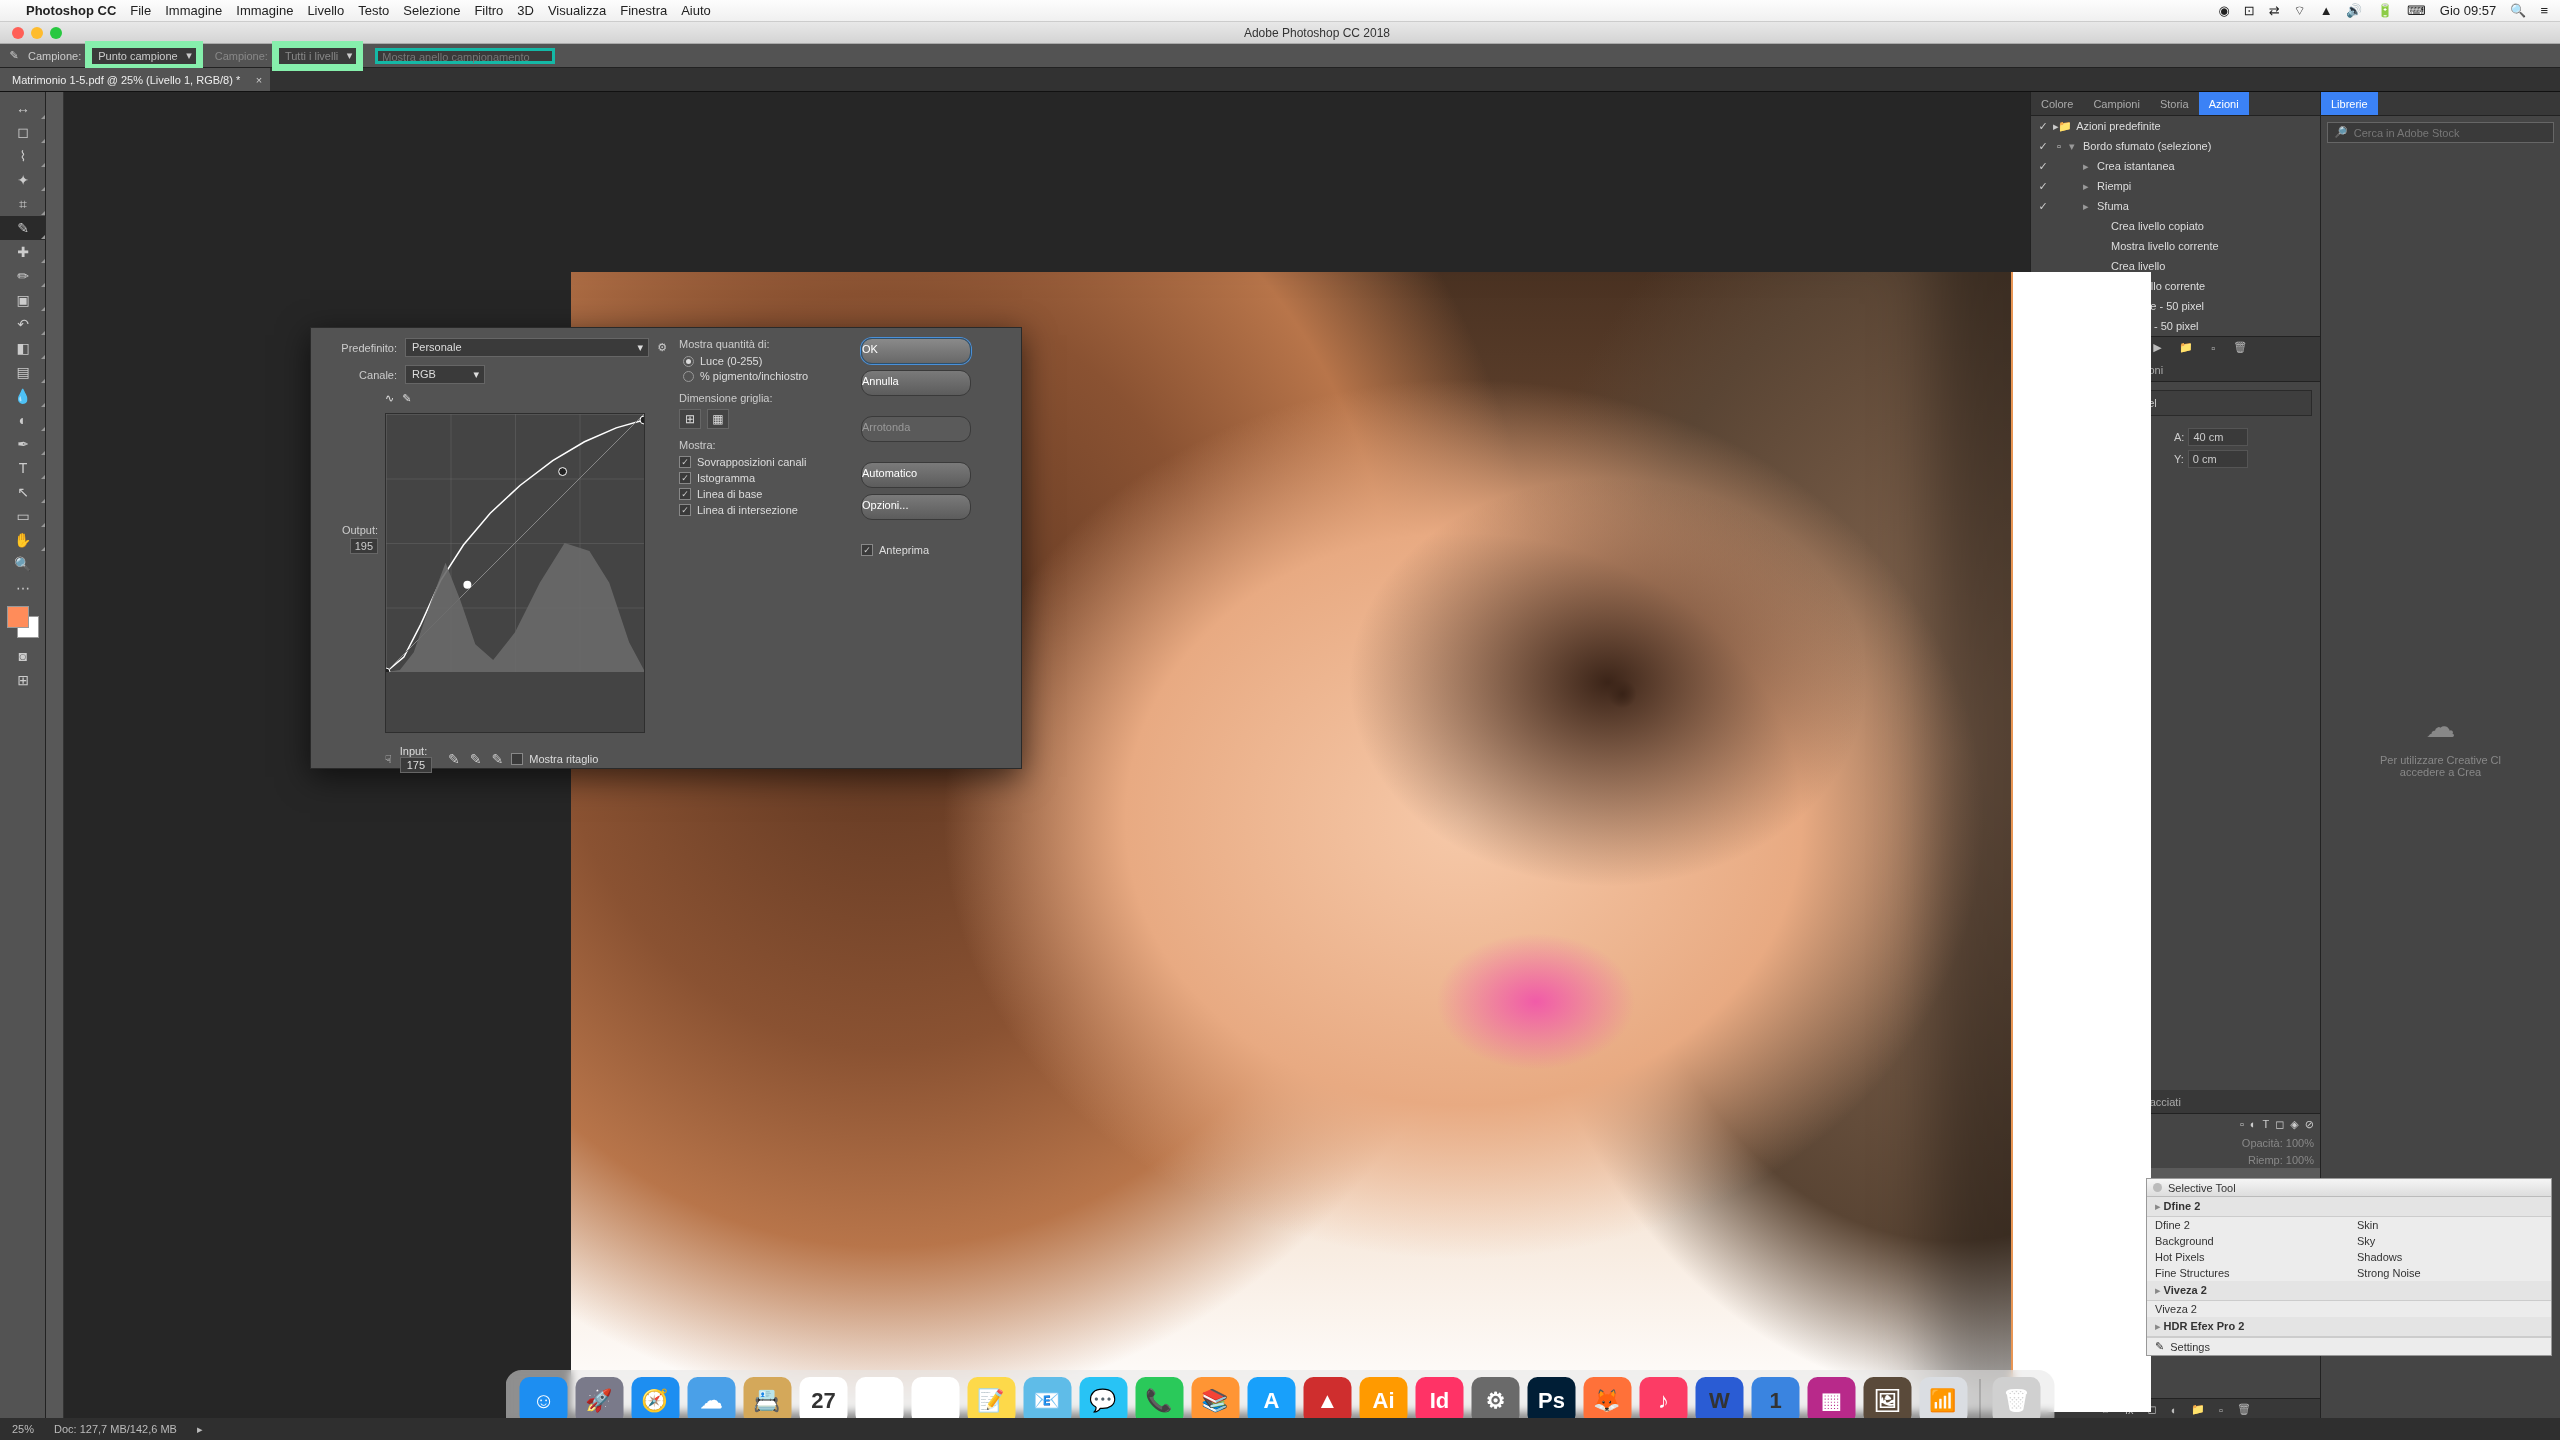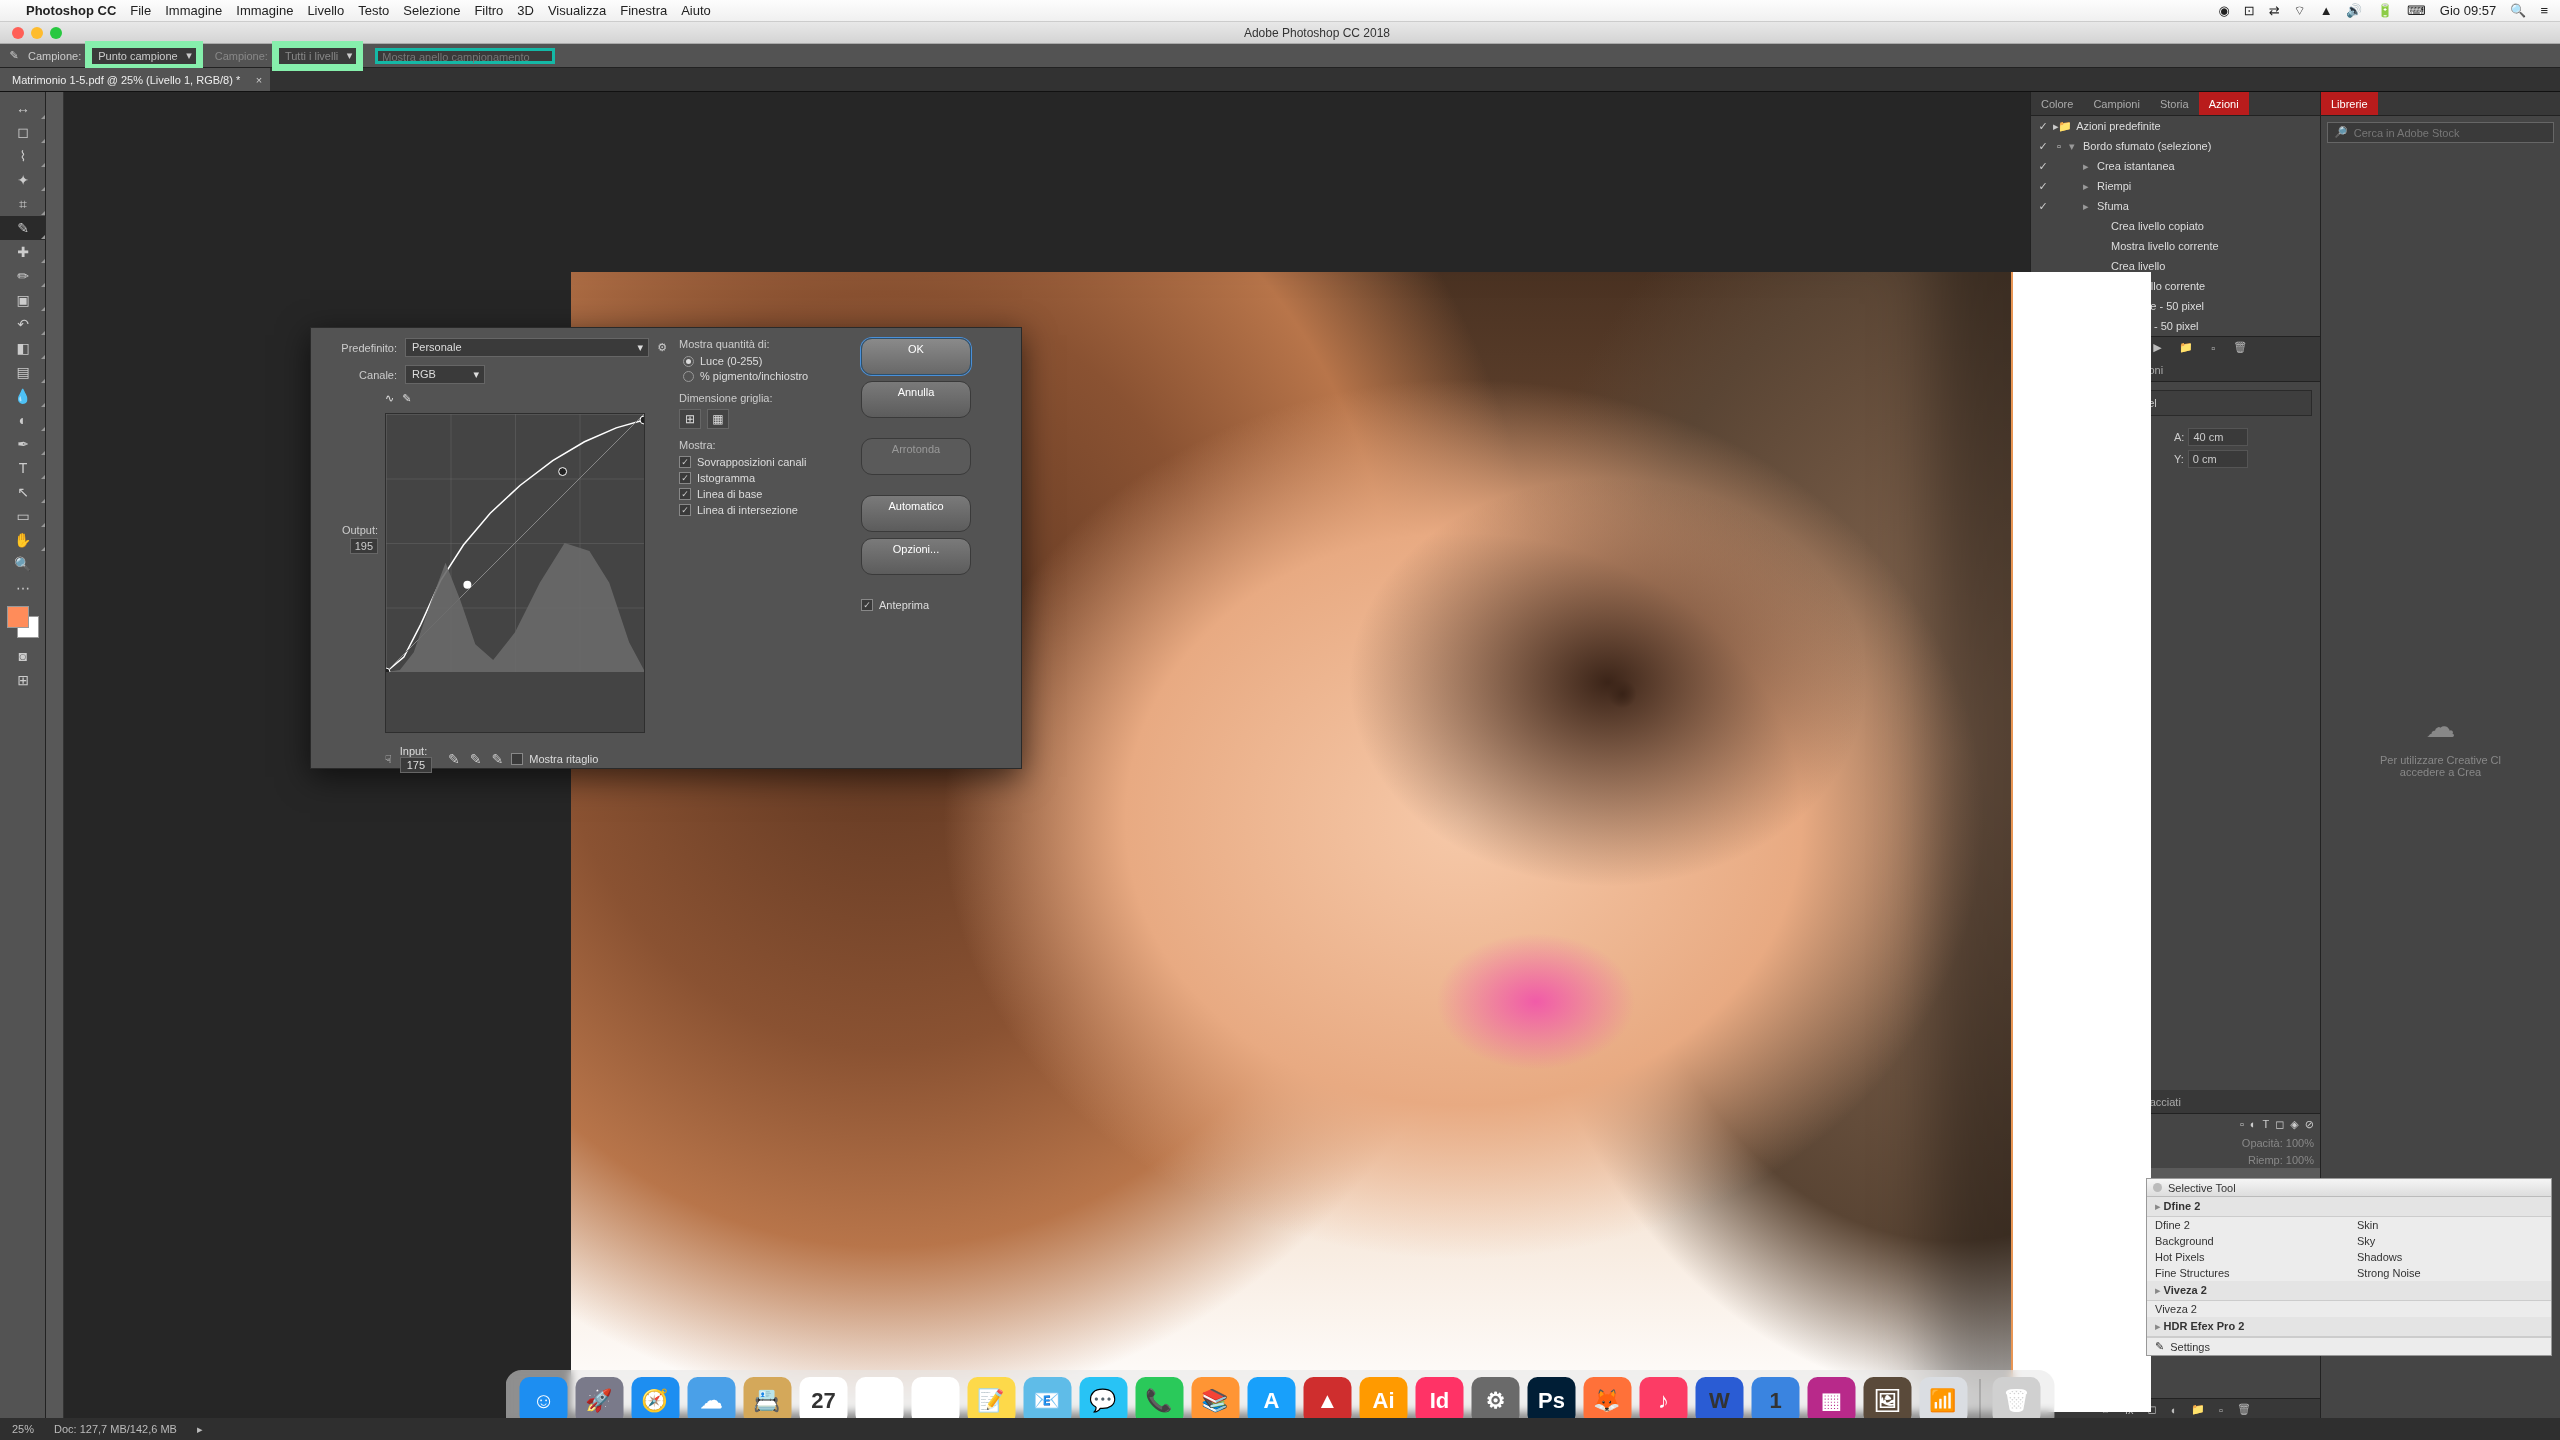--- a/index.html
+++ b/index.html
@@ -58,38 +58,38 @@
 .drow .lab{width:72px;text-align:right;margin-right:8px;color:#ccc}
 .dsel{flex:1;background:#3a3a3a;border:1px solid #666;padding:2px 6px;height:19px;position:relative}
 .dsel::after{content:"▾";position:absolute;right:5px}
 .gear{margin-left:8px;color:#ccc}
 .graph{width:260px;height:320px;background:#444;border:1px solid #2e2e2e;margin-left:60px;position:relative}
 .graph svg{position:absolute;inset:0}
 .gleft{position:absolute;left:-58px;top:110px;text-align:right;width:50px;color:#ccc}
 .gleft div:last-child{margin-top:2px}
 .gbot{display:flex;margin-left:60px;margin-top:12px;align-items:center;gap:8px}
 .gbot .iv{text-align:left}
-.dbtn{height:37px;border-radius:11px;background:linear-gradient(#7a7a7a,#5c5c5c);border:1px solid #3a3a3a;color:#fff;text-align:center;line-height:20px;cursor:pointer}
+.dbtn{height:26px;border-radius:11px;background:linear-gradient(#7a7a7a,#5c5c5c);border:1px solid #3a3a3a;color:#fff;line-height:20px;cursor:pointer}
 .dbtn.primary{background:linear-gradient(#8a8a8a,#686868);border-color:#2b506e;box-shadow:0 0 0 1px #4a90d9}
 .dbtn.dis{color:#999;background:#5a5a5a}
 .check{display:flex;align-items:center;gap:6px;margin:4px 0}
 .check .box{width:12px;height:12px;background:#3a3a3a;border:1px solid #888;display:flex;align-items:center;justify-content:center;font-size:9px;color:#ccc}
 .mid .sect{margin-bottom:10px}
 .mid .sect .shead{color:#ccc;margin-bottom:5px}
 .radio{display:flex;align-items:center;gap:6px;margin:3px 0 3px 4px}
 .radio .dot{width:11px;height:11px;border-radius:50%;border:1px solid #999;display:flex;align-items:center;justify-content:center}
 .radio .dot.on::after{content:"";width:5px;height:5px;border-radius:50%;background:#ddd}
 .gridbtns{display:flex;gap:6px}
 .gridbtns div{width:22px;height:20px;border:1px solid #666;background:#444;display:flex;align-items:center;justify-content:center;font-size:12px}
 .eyedrops{display:flex;gap:10px;margin-left:8px}
 .eyedrops span{color:#ccc;font-size:14px}
 .panels{width:290px;background:#454545;display:flex;flex-direction:column;border-left:1px solid #222;font-size:11px;color:#ccc}
 .ptabs{display:flex;background:#383838;height:24px;border-bottom:1px solid #222}
 .ptabs div{padding:0 10px;line-height:24px;color:#aaa}
-.ptabs div.act{background:#b91c1c;color:#fff}
+.ptabs div.act{background:#3b82f6;color:#fff}
 .prow{display:flex;align-items:center;height:20px;padding:0 6px;gap:4px}
 .prow .chk{width:12px;text-align:center;color:#ccc}
 .prow .disc{width:10px;color:#999}
 .prow .txt{flex:1;color:#ddd}
 .actionbar{height:22px;background:#383838;display:flex;align-items:center;justify-content:center;gap:18px;color:#bbb;border-top:1px solid #222}
 .propbox{background:#3e3e3e;margin:8px;padding:6px;border:1px solid #2a2a2a}
 .propfields{display:flex;flex-wrap:wrap;gap:4px;padding:4px 8px}
 .propfields .pf{display:flex;align-items:center;gap:4px;width:48%}
 .propfields input{width:60px;height:18px;background:#3a3a3a;border:1px solid #555;color:#ccc;font-size:11px;padding:0 4px}
 .layerrow{display:flex;align-items:center;height:30px;padding:0 6px;gap:6px;background:#5a5a5a}

